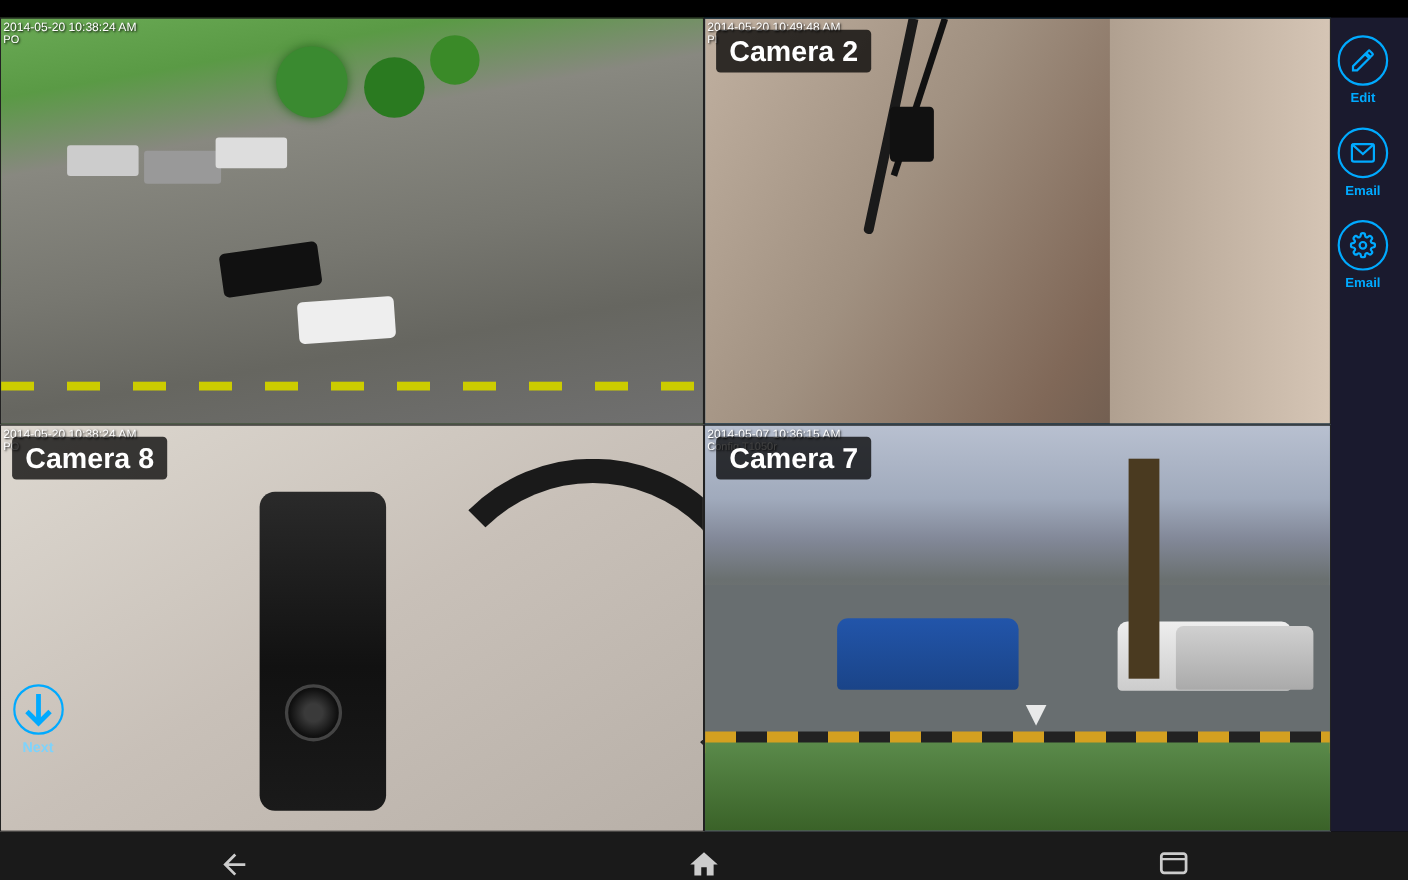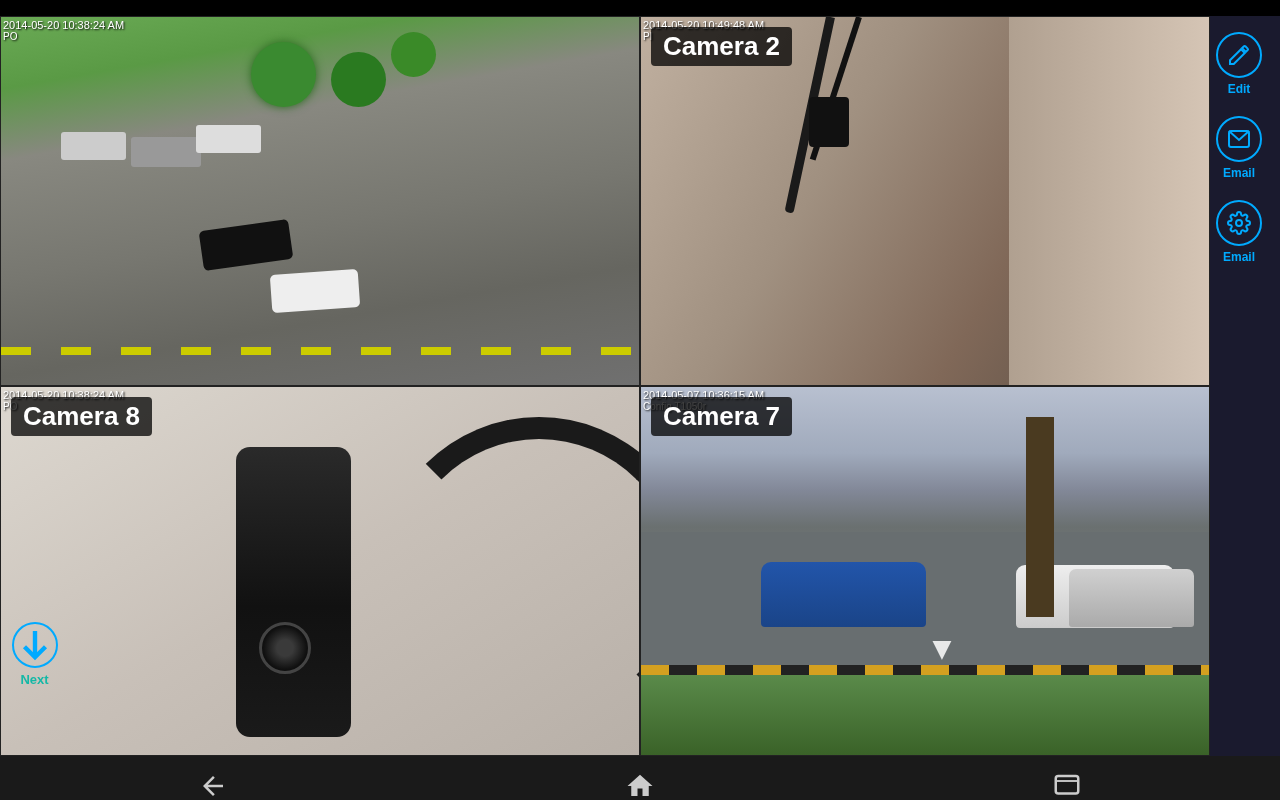--- a/index.html
+++ b/index.html
@@ -167,21 +167,21 @@
       height: 46px;
       border-radius: 50%;
       border: 2.5px solid #00aaff;
       display: flex;
       align-items: center;
       justify-content: center;
       background: transparent;
     }
 
     .next-label {
-      color: #14b8a6;
+      color: #7dd3fc;
       font-size: 13px;
       font-weight: bold;
     }
 
     
     #navbar {
       height: 60px;
       background: #1a1a1a;
       display: flex;
       align-items: center;

